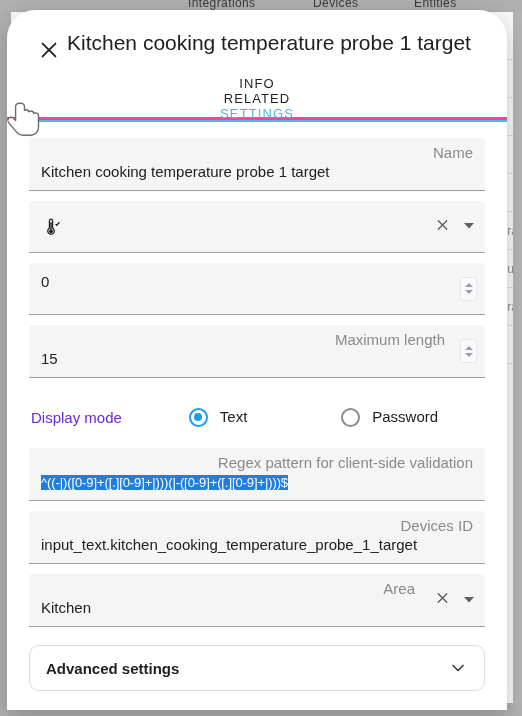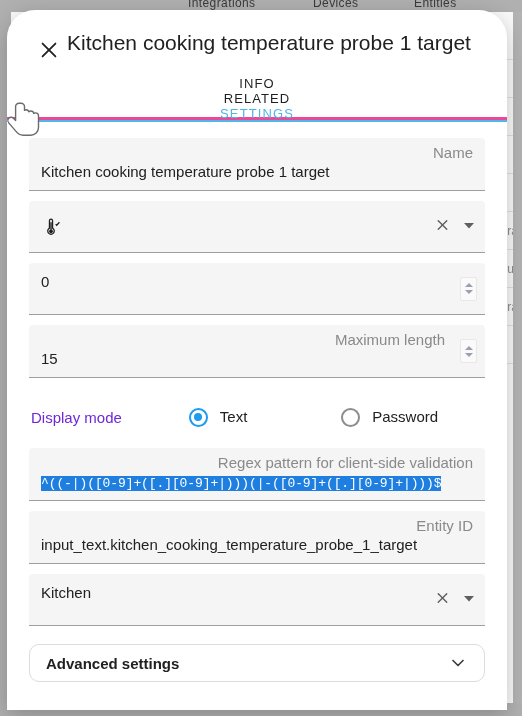--- a/index.html
+++ b/index.html
@@ -250,33 +250,33 @@
     font-size: 15px;
     color: #212121;
   }
 
   
   .sel {
     background: #1f7fe0;
     color: #ffffff;
     font-size: 13px;
     line-height: 18px;
-    font-family: Liberation Mono, monospace;
+    font-family: Liberation Sans, sans-serif;
     letter-spacing: -0.1px;
     display: inline;
     white-space: nowrap;
     text-align: right;
   }
 
   
   .accordion {
     margin-top: 18px;
     border: 1px solid #dcdcdc;
     border-radius: 10px;
-    height: 38px;
+    height: 46px;
     display: flex;
     align-items: center;
     padding: 0 16px;
     cursor: pointer;
   }
   .acc-title {
     flex: 1;
     font-size: 15px;
     color: #212121;
     font-weight: bold;
@@ -407,25 +407,26 @@
     </div>
 
     <div class="field" style="margin-top:4px;">
       <div class="flabel">Regex pattern for client-side validation</div>
       <div class="fvalue">
         <span class="sel">^((-|)([0-9]+([.][0-9]+|)))(|-([0-9]+([.][0-9]+|)))$</span>
       </div>
     </div>
 
     <div class="field">
-      <div class="flabel">Entity ID</div>
+      <div class="flabel">Devices ID</div>
       <div class="fvalue">input_text.kitchen_cooking_temperature_probe_1_target</div>
     </div>
 
     <div class="field with-trailing">
+      <div class="flabel">Area</div>
       <div class="fvalue">Kitchen</div>
       <div class="trailing">
         <span class="tr-btn">
           <span>
             <svg width="17" height="17" viewBox="0 0 24 24" fill="none" stroke="currentColor" stroke-width="1.9" stroke-linecap="round">
               <line x1="6" y1="6" x2="18" y2="18"></line>
               <line x1="18" y1="6" x2="6" y2="18"></line>
             </svg>
           </span>
         </span>

